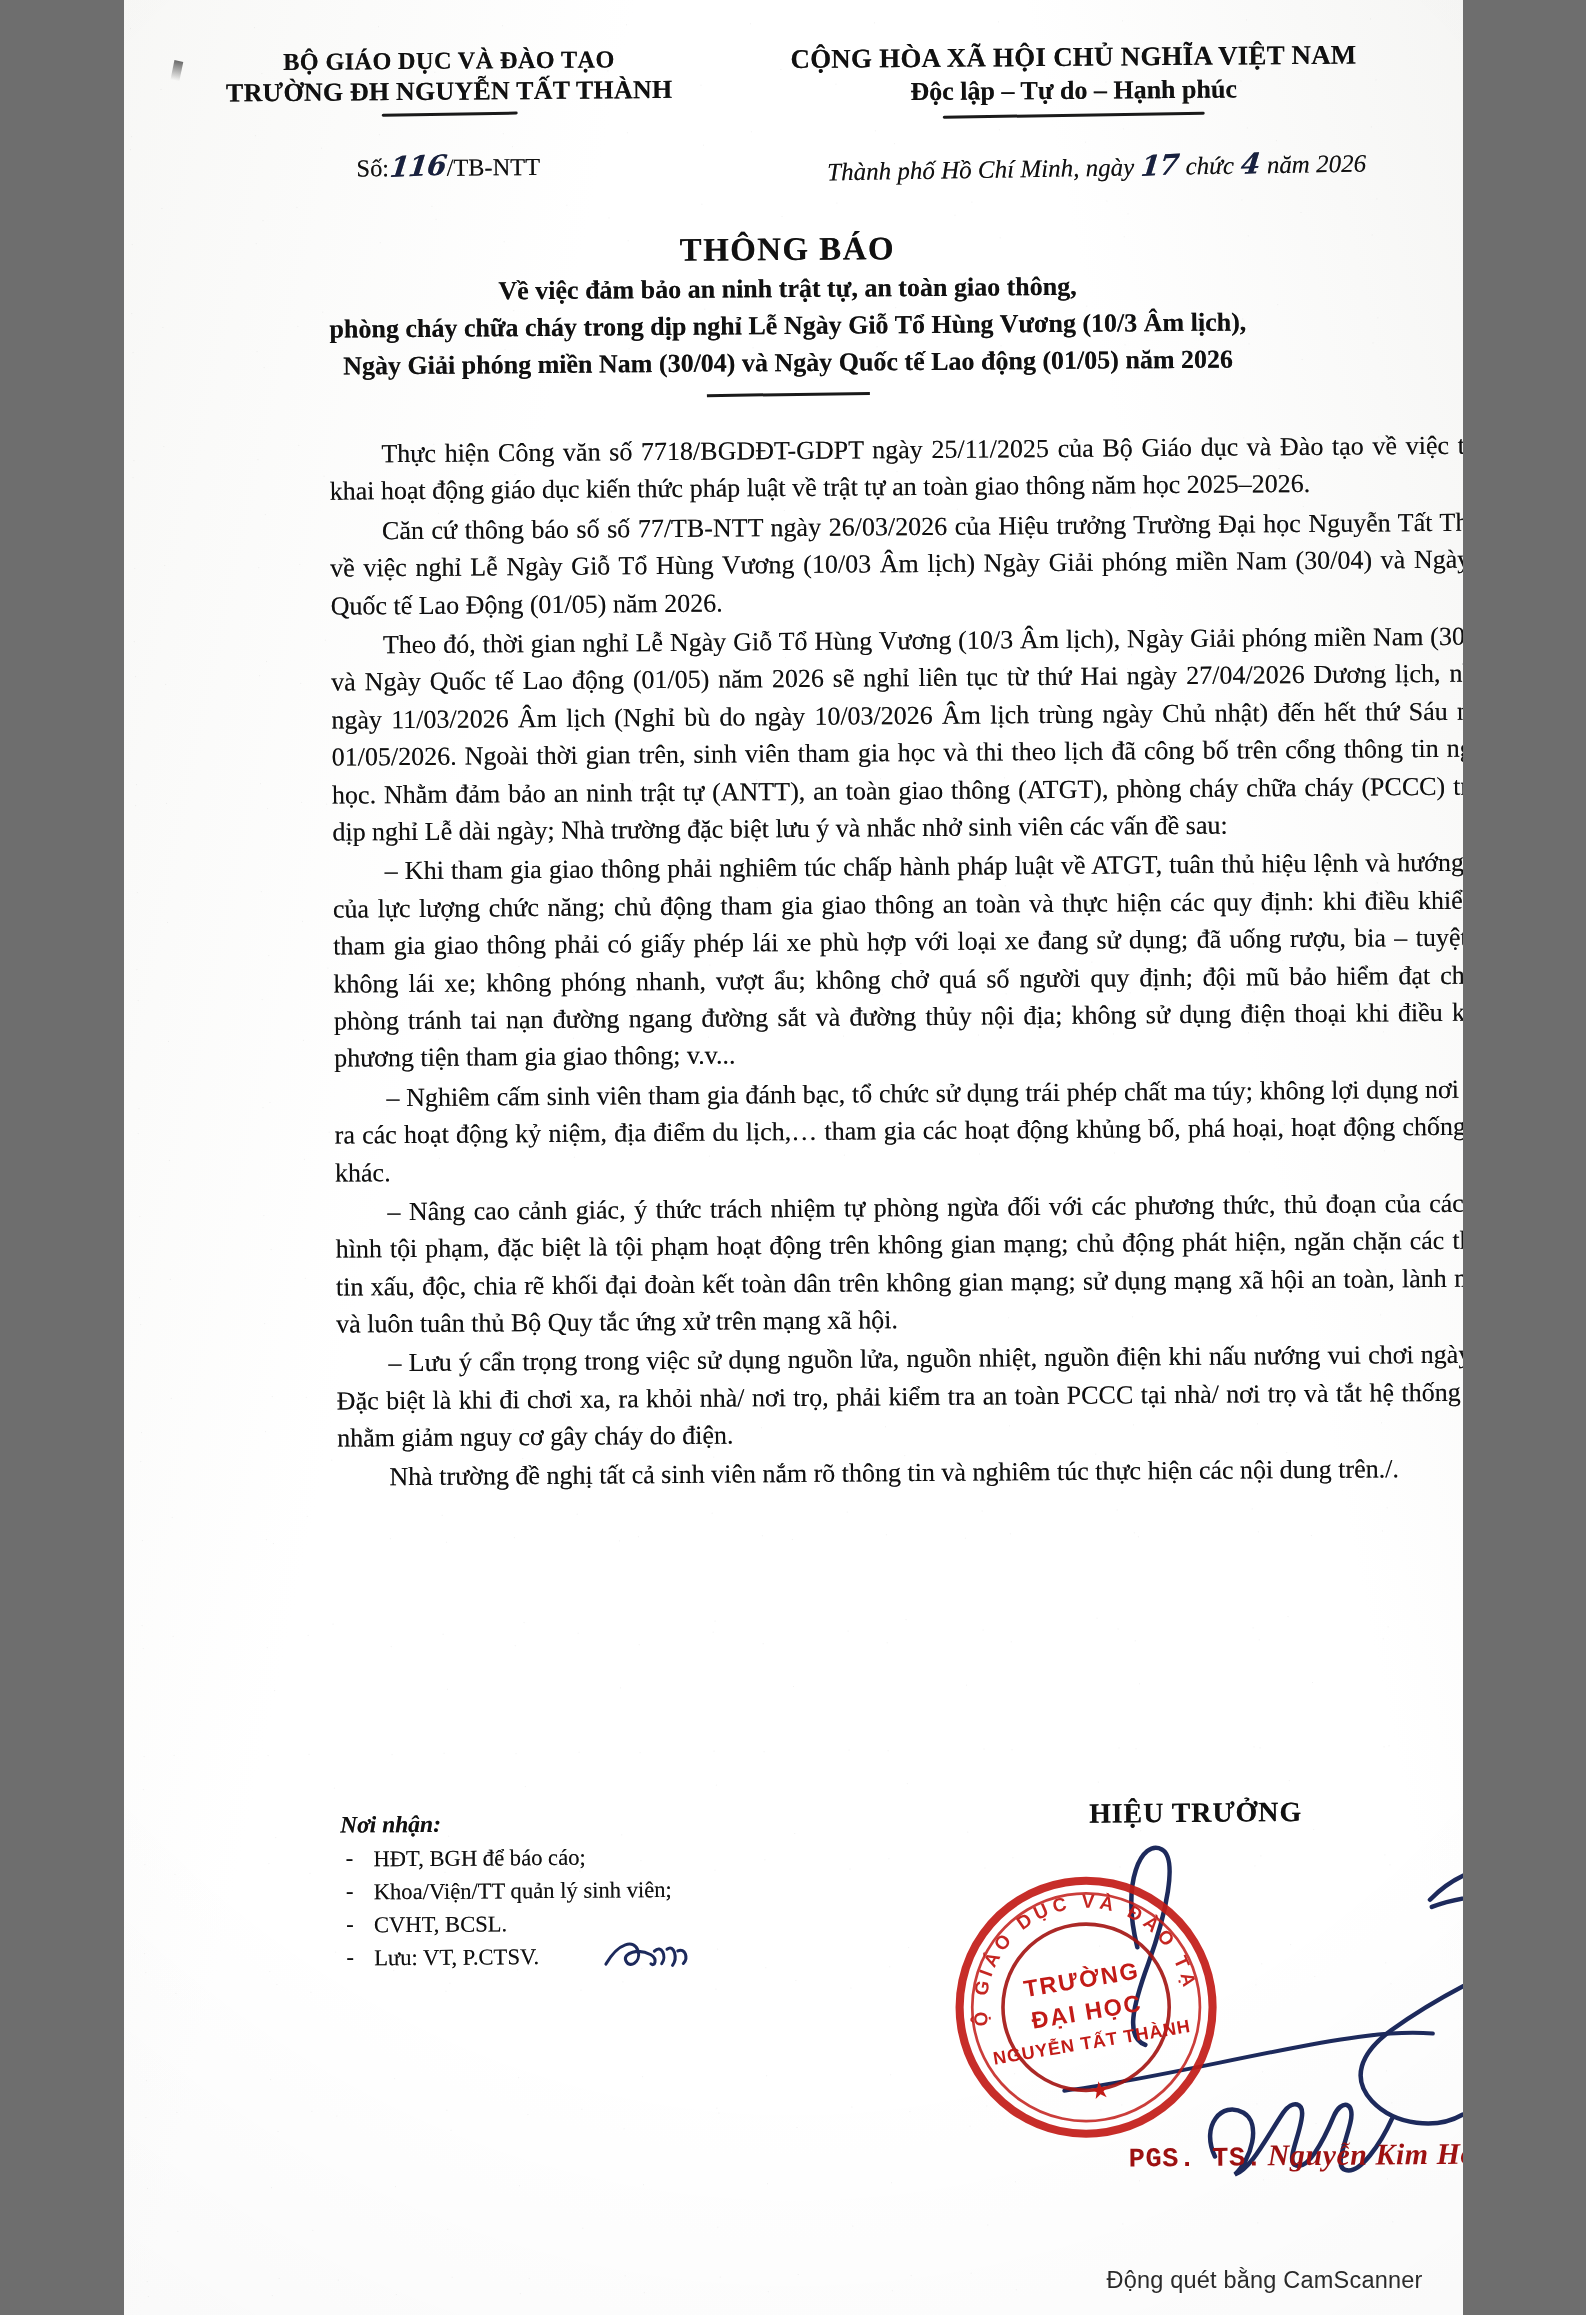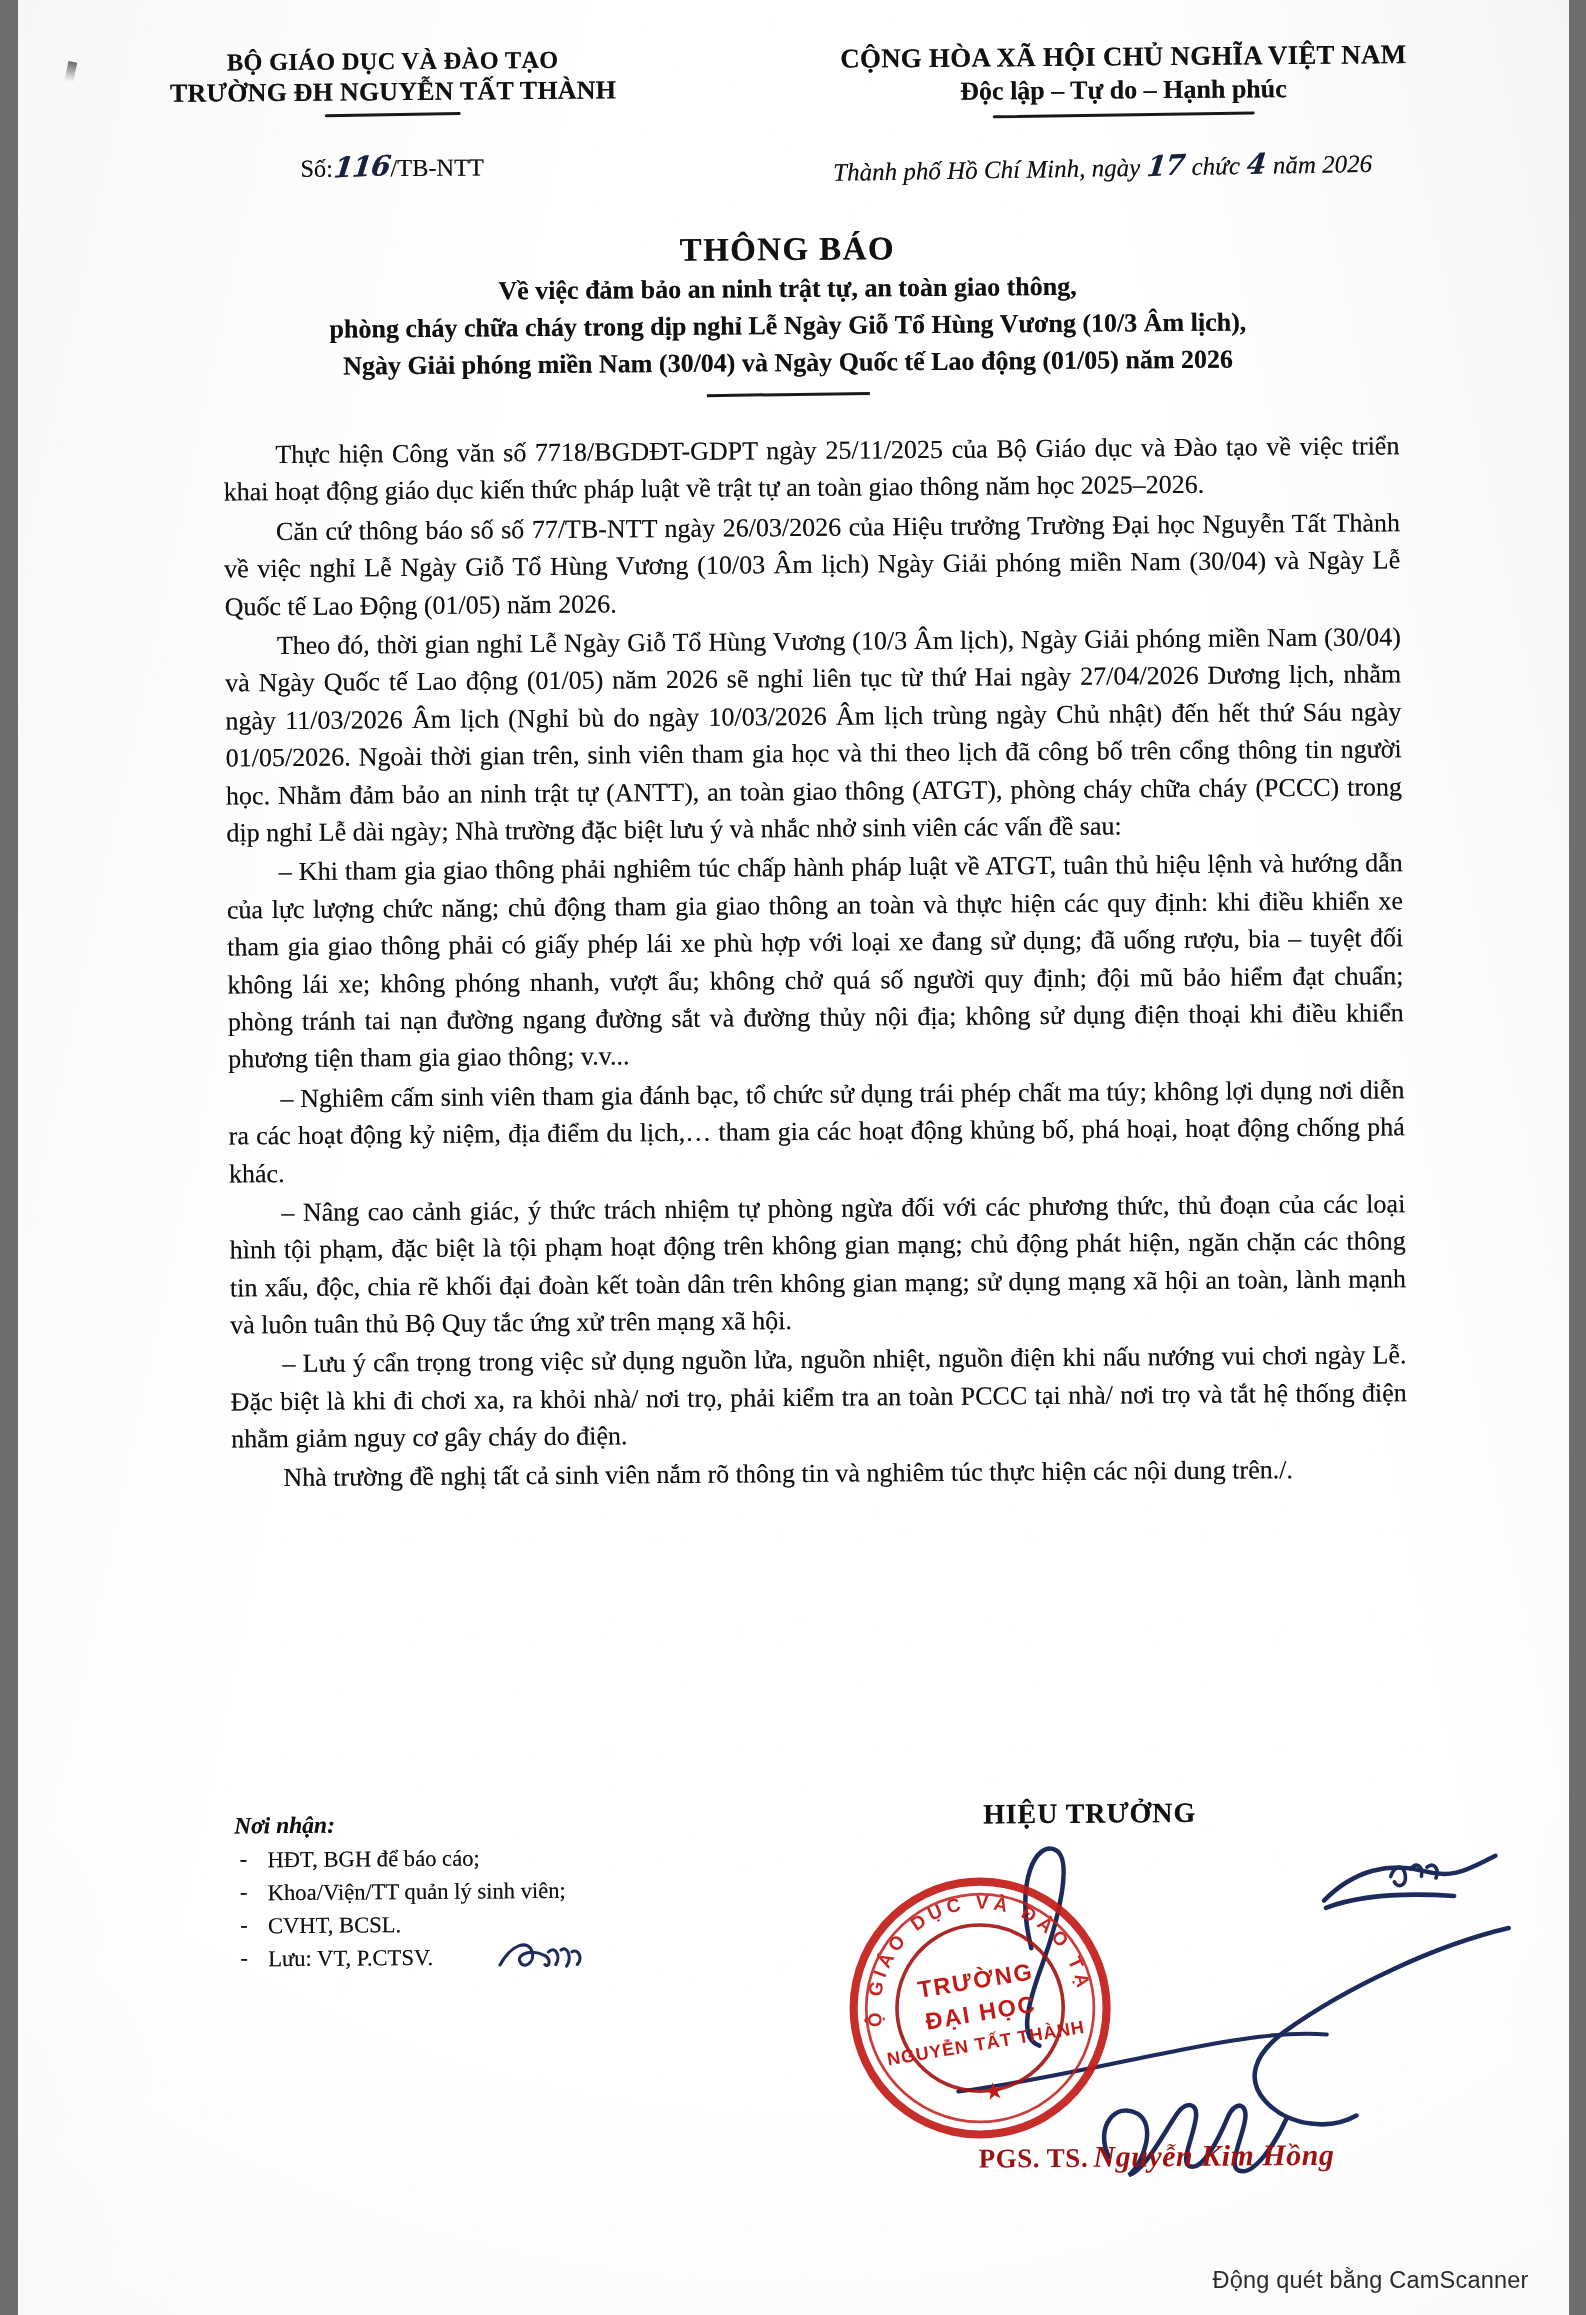--- a/index.html
+++ b/index.html
@@ -3,21 +3,21 @@
 <meta charset="utf-8">
 <title>Thong Bao Scan</title>
 <style>
   html, body {
     margin: 0;
     padding: 0;
     background: #6e6e6e;
   }
   #page {
     position: relative;
-    width: 1551px;
+    width: 1339px;
     height: 2316px;
     margin: 0 auto;
     background: #ffffff;
     overflow: hidden;
     font-family: "Liberation Serif", "DejaVu Serif", serif;
     color: #111111;
     
     background-image:
       radial-gradient(ellipse 130% 90% at 50% 40%, rgba(255,255,255,0) 55%, rgba(0,0,0,0.045) 100%),
       linear-gradient(102deg, rgba(246,246,244,0.85) 0%, rgba(255,255,255,0) 28%),
@@ -223,22 +223,23 @@
     position: absolute;
     top: 2142px;
     left: 952px;
     width: 561px;
     white-space: nowrap;
     font-size: 27px;
     font-weight: bold;
     color: #9d1111;
   }
   .signer .deg {
-    font-family: Liberation Serif, serif;
+    font-family: Liberation Mono, monospace;
     letter-spacing: 0.5px;
+    margin-left: 44px;
   }
   .signer .nm {
     font-style: italic;
     font-size: 30px;
     letter-spacing: 0.5px;
     margin-left: 5.4px;
   }
 
   
   .seal {

